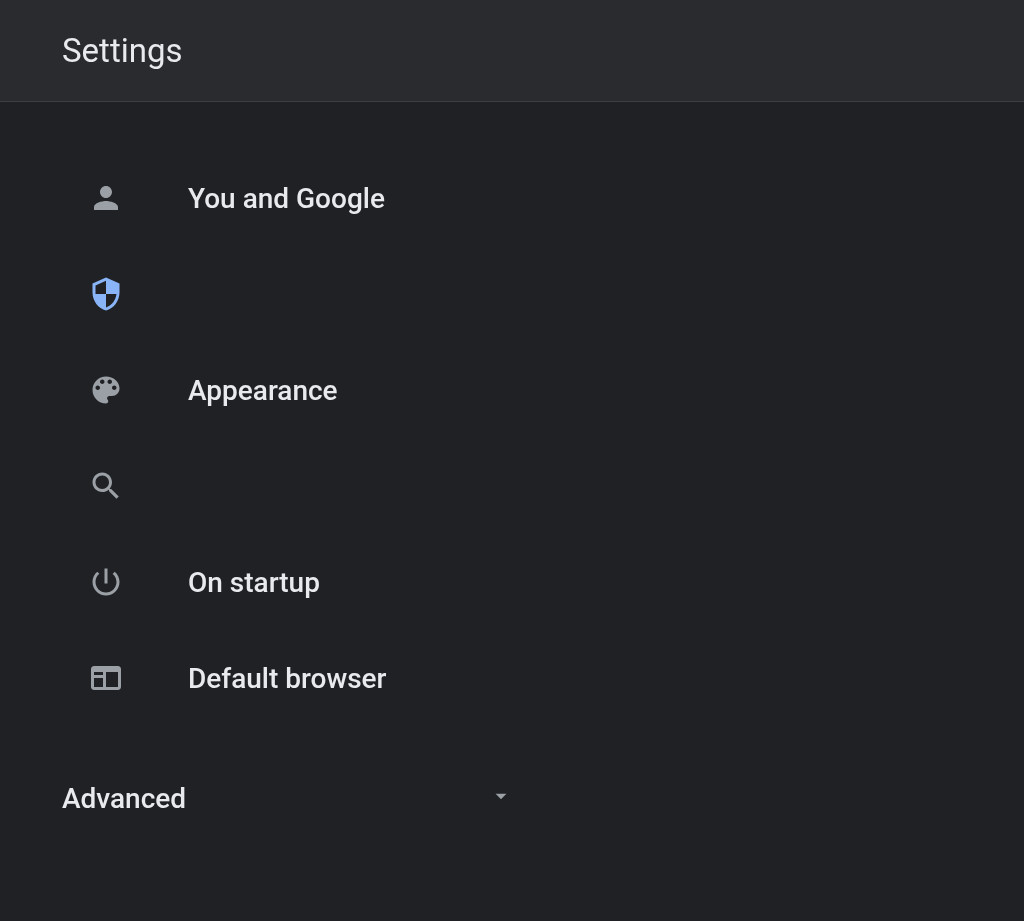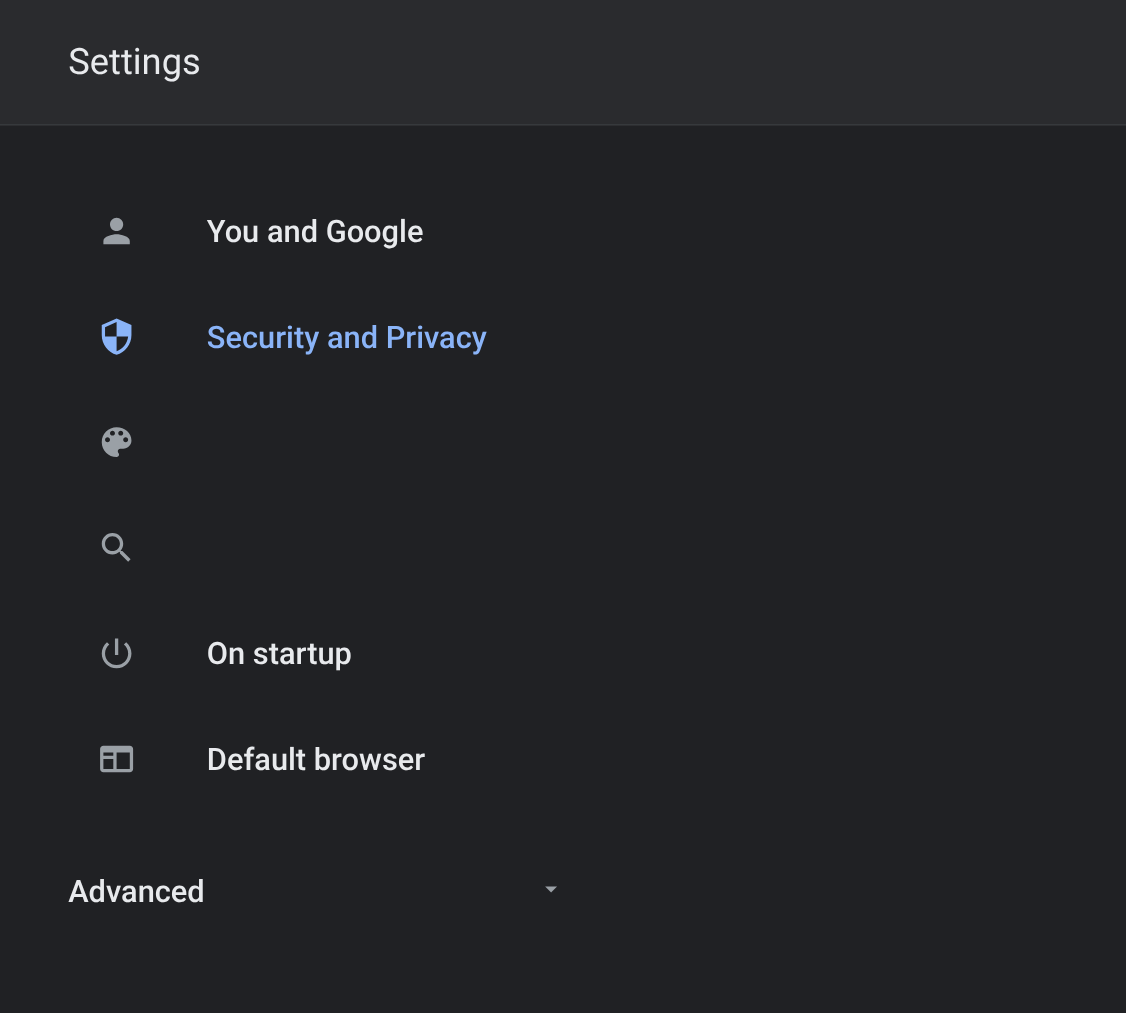--- a/index.html
+++ b/index.html
@@ -9,21 +9,21 @@
     }
     body {
       width: 1024px;
       height: 921px;
       background-color: #202124;
       font-family: 'Google Sans', 'Roboto', Arial, sans-serif;
       color: #e8eaed;
       overflow: hidden;
     }
     .header {
-      height: 114px;
+      height: 102px;
       background-color: #2a2b2e;
       display: flex;
       align-items: center;
       padding-left: 62px;
       border-bottom: 1px solid #3c4043;
     }
     .header-title {
       font-size: 33px;
       font-weight: 400;
       color: #e8eaed;
@@ -104,29 +104,29 @@
     <span class="sidebar-item-label">You and Google</span>
   </div>
 
 
   <div class="sidebar-item active">
     <span class="icon-wrap">
       <svg viewBox="0 0 24 24">
           <path d="M12 1L3 5v6c0 5.55 3.84 10.74 9 12 5.16-1.26 9-6.45 9-12V5l-9-4zm0 10.99h7c-.53 4.12-3.28 7.79-7 8.94V12H5V6.3l7-3.11v8.8z"></path>
         </svg>
     </span>
-    <span class="sidebar-item-label">Security and Privacy</span>
   </div>
 
   <div class="sidebar-item">
     <span class="icon-wrap">
       <svg viewBox="0 0 24 24">
           <path d="M12 3c-4.97 0-9 4.03-9 9s4.03 9 9 9c.83 0 1.5-.67 1.5-1.5 0-.39-.15-.74-.39-1.01-.23-.26-.38-.61-.38-.99 0-.83.67-1.5 1.5-1.5H16c2.76 0 5-2.24 5-5 0-4.42-4.03-8-9-8zm-5.5 9c-.83 0-1.5-.67-1.5-1.5S5.67 9 6.5 9 8 9.67 8 10.5 7.33 12 6.5 12zm3-4C8.67 8 8 7.33 8 6.5S8.67 5 9.5 5s1.5.67 1.5 1.5S10.33 8 9.5 8zm5 0c-.83 0-1.5-.67-1.5-1.5S13.67 5 14.5 5s1.5.67 1.5 1.5S15.33 8 14.5 8zm3 4c-.83 0-1.5-.67-1.5-1.5S16.67 9 17.5 9s1.5.67 1.5 1.5-.67 1.5-1.5 1.5z"></path>
         </svg>
     </span>
+    <span class="sidebar-item-label">Appearance</span>
   </div>
 
   <div class="sidebar-item">
     <span class="icon-wrap">
       <svg viewBox="0 0 24 24">
           <path d="M15.5 14h-.79l-.28-.27C15.41 12.59 16 11.11 16 9.5 16 5.91 13.09 3 9.5 3S3 5.91 3 9.5 5.91 16 9.5 16c1.61 0 3.09-.59 4.23-1.57l.27.28v.79l5 4.99L20.49 19l-4.99-5zm-6 0C7.01 14 5 11.99 5 9.5S7.01 5 9.5 5 14 7.01 14 9.5 11.99 14 9.5 14z"></path>
         </svg>
     </span>
   </div>
 

